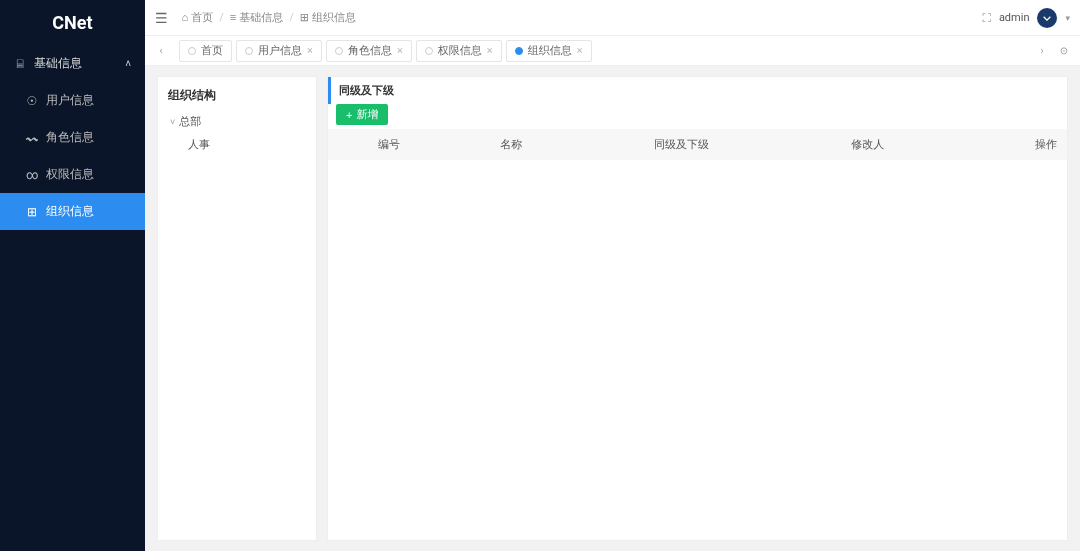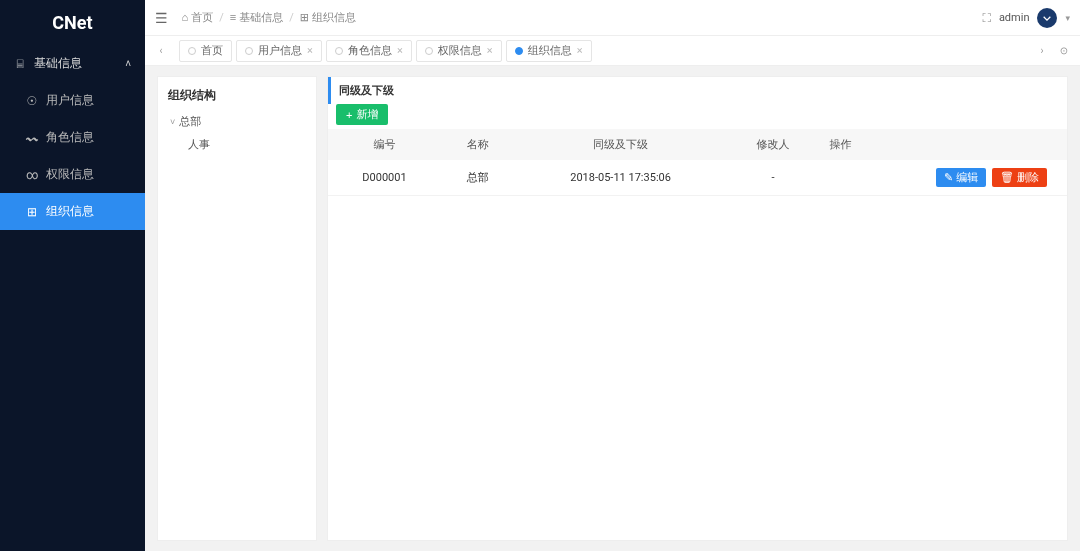--- a/index.html
+++ b/index.html
@@ -137,21 +137,21 @@
     tbody tr { border-bottom: 1px solid #f2f2f2;}
     tbody tr:nth-child(even) { background: #fafafa;}
     .op-btn {
       display: inline-flex; align-items: center;
       color: #fff; border: none; border-radius: 2px;
       padding: 2px 8px; font-size: 11px; cursor: pointer; gap: 3px;
     }
     .btn-edit { background: #2d8cf0;}
     .btn-del { background: #ed4014; margin-left: 3px;}
     .col-op { text-align: center;}
-    th.col-op { text-align: left;}
+    th.col-op { text-align: right;}
     td.col-op { text-align: right; padding-right: 20px;}
   </style>
 </head>
 <body>
 
 <div class="sidebar">
   <div class="logo">CNet</div>
   <div class="nav-group-header">
     <span class="nav-icon">⌸</span>
     <span>基础信息</span>
@@ -263,33 +263,17 @@
         <thead>
           <tr>
             <th>编号</th>
             <th>名称</th>
             <th>同级及下级</th>
             <th>修改人</th>
             <th class="col-op">操作</th>
           </tr>
         </thead>
         <tbody>
-          <tr>
-            <td>D000001</td>
-            <td>总部</td>
-            <td>2018-05-11 17:35:06</td>
-            <td>-</td>
-            <td class="col-op">
-              <button class="op-btn btn-edit">
-                  <span>✎</span>
-                  <span>编辑</span>
-                </button>
-              <button class="op-btn btn-del">
-                  <span>🗑</span>
-                  <span>删除</span>
-                </button>
-            </td>
-          </tr>
         </tbody>
       </table>
     </div>
   </div>
 </div>
 
 </body></html>

